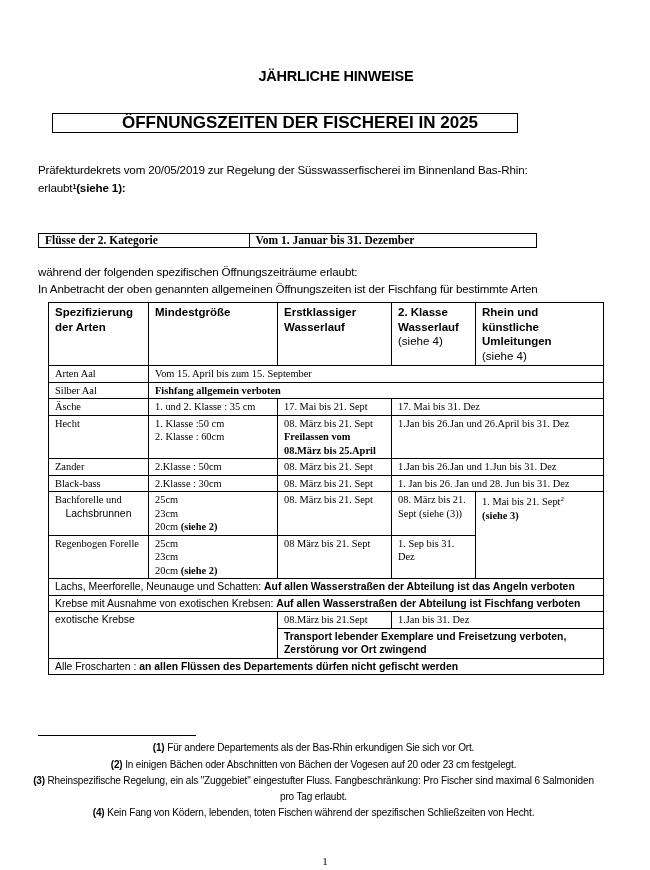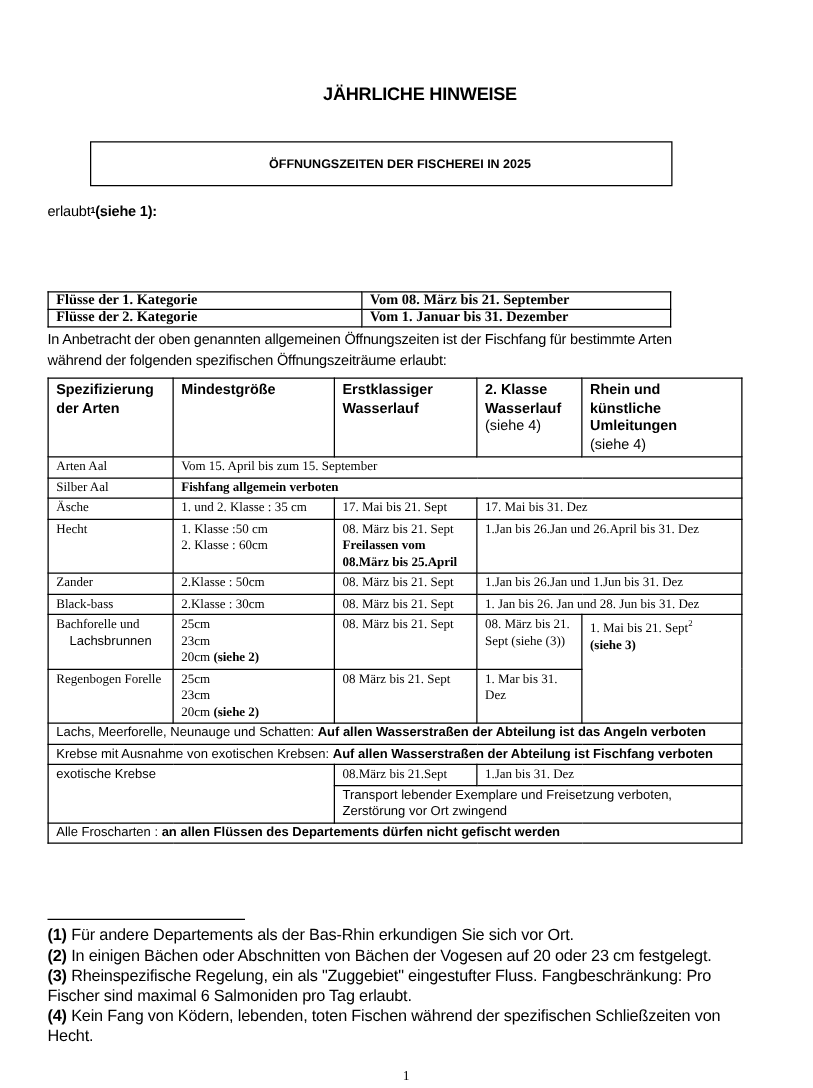--- a/index.html
+++ b/index.html
@@ -1,65 +1,62 @@
 <!DOCTYPE html>
 <html><head>
 <meta charset="utf-8">
 <style>
   html, body { margin:0; padding:0; background:#ffffff; }
   body { width:650px; height:870px; position:relative; overflow:hidden; color:#000; }
   .abs { position:absolute; }
   .title { left:0; width:650px; top:68px; text-align:center; font-family:"Liberation Sans", sans-serif; font-weight:bold; font-size:14.5px; letter-spacing:-0.2px; padding-left:22px; box-sizing:border-box; }
-  .titlebox { left:72px; top:113px; width:466px; height:36px; border:1px solid #000; box-sizing:border-box; display:flex; align-items:center; justify-content:center; font-family:"Liberation Sans", sans-serif; font-weight:bold; font-size:10px; padding-left:30px; }
+  .titlebox { left:52px; top:113px; width:466px; height:20px; border:1px solid #000; box-sizing:border-box; display:flex; align-items:center; justify-content:center; font-family:"Liberation Sans", sans-serif; font-weight:bold; font-size:17px; padding-left:30px; }
   .intro { left:38px; top:161px; width:570px; font-family:"Liberation Sans", sans-serif; font-size:11.6px; line-height:18px; letter-spacing:-0.15px; }
   .intro sup { font-size:7px; font-weight:bold; vertical-align:top; position:relative; top:-1px; }
   table { border-collapse:collapse; }
   .cat { left:38px; top:233px; width:499px; }
   .cat td { border:1px solid #000; font-family:"Liberation Serif", serif; font-weight:bold; font-size:11.5px; padding:0 6px; height:13px; line-height:13px; }
   .after { left:38px; top:263px; width:570px; font-family:"Liberation Sans", sans-serif; font-size:11.6px; line-height:17px; letter-spacing:-0.15px; }
-  .main { left:38px; top:302px; width:555px; table-layout:fixed; }
+  .main { left:48px; top:302px; width:555px; table-layout:fixed; }
   .main td { border:1px solid #000; vertical-align:top; padding:1px 6px; font-family:"Liberation Serif", serif; font-size:10.4px; line-height:13.5px; }
   .main th { border:1px solid #000; vertical-align:top; text-align:left; padding:2px 6px; font-family:"Liberation Sans", sans-serif; font-size:11.5px; line-height:14.5px; font-weight:bold; }
   .main th .norm { font-weight:normal; }
   .main td.sansc { font-family:"Liberation Sans", sans-serif; font-size:10.4px;margin-top:11px; }
   .main td.center { text-align:left; }
   .main .b { font-weight:bold; }
-  .main .sb { font-family:"Liberation Sans", sans-serif; font-weight:normal;margin-top:28px; }
+  .main .sb { font-family:"Liberation Sans", sans-serif; font-weight:bold;margin-top:28px; }
   .main .ss { font-family:"Liberation Sans", sans-serif;text-align:center; }
   .fnline { left:38px; top:735px; width:158px; height:1px; background:#000; }
-  .footnotes { left:38px; top:740px; width:575px; font-family:"Liberation Sans", sans-serif; font-size:13px; line-height:15.5px; letter-spacing:-0.15px; }
+  .footnotes { left:26px; top:740px; width:575px; font-family:"Liberation Sans", sans-serif; font-size:10px; line-height:15.5px; letter-spacing:-0.15px;text-align:center; }
   .footnotes p { margin:0 0 1px 0; }
   .pageno { left:0; width:650px; top:855px; text-align:center; font-family:"Liberation Serif", serif; font-size:11px; }
 </style>
 </head>
 <body>
 
 <div class="abs title">JÄHRLICHE HINWEISE</div>
 <div class="abs titlebox">ÖFFNUNGSZEITEN DER FISCHEREI IN 2025</div>
 
 <div class="abs intro">
+  <div>Präfekturdekrets vom 20/05/2019 zur Regelung der Süsswasserfischerei im Binnenland Bas-Rhin:</div>
   <div><span>erlaubt</span><sup>1</sup><b>(siehe 1):</b></div>
 </div>
 
 <table class="abs cat">
   <tbody>
-      <tr>
-    <td style="width:238px">Flüsse der 1. Kategorie</td>
-    <td>Vom 08. März bis 21. September</td>
-  </tr>
   <tr>
     <td>Flüsse der 2. Kategorie</td>
     <td>Vom 1. Januar bis 31. Dezember</td>
   </tr>
 </tbody>
   </table>
 
 <div class="abs after">
+  <div>während der folgenden spezifischen Öffnungszeiträume erlaubt:</div>
   <div>In Anbetracht der oben genannten allgemeinen Öffnungszeiten ist der Fischfang für bestimmte Arten</div>
-  <div>während der folgenden spezifischen Öffnungszeiträume erlaubt:</div>
 </div>
 
 <table class="abs main">
   <colgroup>
     <col style="width:100px">
       <col style="width:129px">
       <col style="width:114px">
       <col style="width:84px">
       <col style="width:128px">
   </colgroup>
@@ -127,21 +124,21 @@
         </td>
   </tr>
   <tr>
     <td>Regenbogen Forelle</td>
     <td>
           <div>25cm</div>
           <div>23cm</div>
           <div><span>20cm</span> <b>(siehe 2)</b></div>
         </td>
     <td>08 März bis 21. Sept</td>
-    <td>1. Mar bis 31. Dez</td>
+    <td>1. Sep bis 31. Dez</td>
   </tr>
   <tr>
     <td colspan="5" class="sansc"><span>Lachs, Meerforelle, Neunauge und Schatten: </span><b>Auf allen Wasserstraßen der Abteilung ist das Angeln verboten</b></td>
   </tr>
   <tr>
     <td colspan="5" class="sansc"><span>Krebse mit Ausnahme von exotischen Krebsen: </span><b>Auf allen Wasserstraßen der Abteilung ist Fischfang verboten</b></td>
   </tr>
   <tr>
     <td colspan="2" rowspan="2" class="sansc">exotische Krebse</td>
     <td>08.März bis 21.Sept</td>

